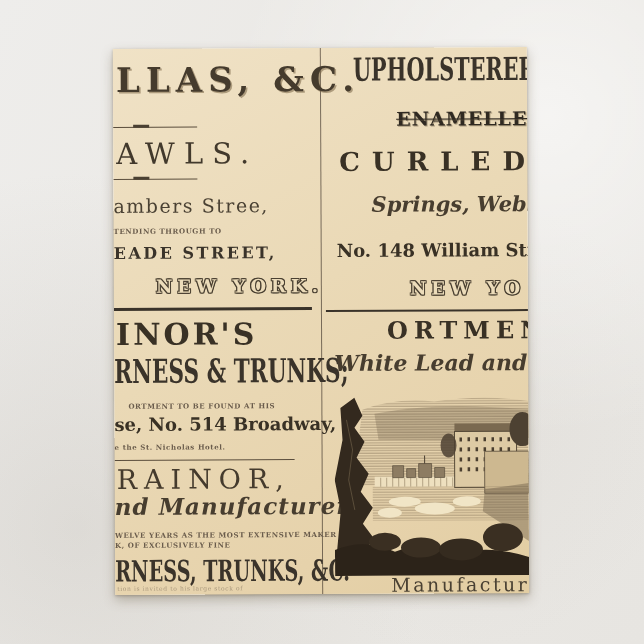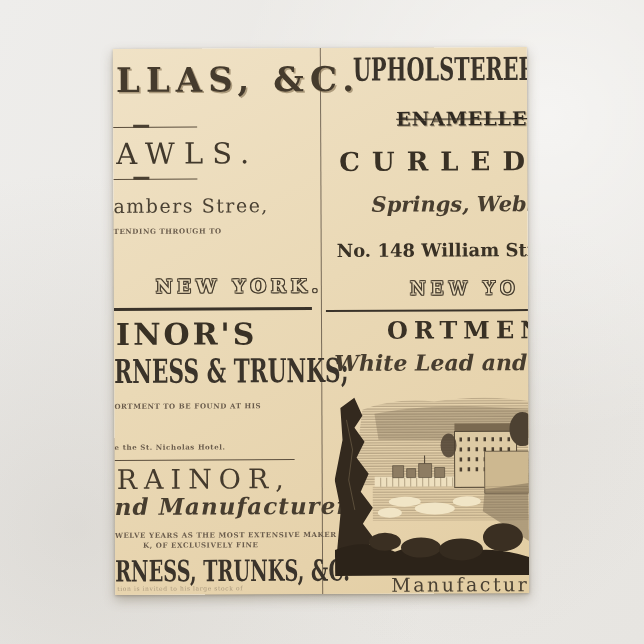--- a/index.html
+++ b/index.html
@@ -41,64 +41,66 @@
   .l-shawls{left:3px;top:90px;font-size:29px;letter-spacing:9px;color:#42392c;}
   .l-rule2{left:0;top:130px;width:84px;height:1px;}
   .l-orn2{left:20px;top:128px;width:16px;height:3px;}
   .l-chambers{left:0;top:148px;font-size:19px;letter-spacing:1.5px;color:#4a4133;}
   .l-tiny1{left:0;top:179px;}
   .l-reade{left:0;top:197px;font-size:16px;font-weight:bold;letter-spacing:2.5px;}
   .l-ny{left:42px;top:229px;font-size:18px;font-weight:bold;letter-spacing:5px;}
   .l-thickrule{left:0;top:259px;width:198px;height:3px;background:#3a332a;}
   .l-inors{left:2px;top:270px;font-size:30px;font-weight:bold;letter-spacing:3px;color:#393125;}
   .l-rness{left:0;top:306px;font-size:27px;font-weight:bold;}
-  .l-tiny2{left:0;top:354px;}
+  .l-tiny2{left:14px;top:354px;}
   .l-broadway{left:0;top:367px;font-size:18px;font-weight:bold;color:#393125;}
   .l-tiny3{left:0;top:395px;font-weight:bold;}
   .l-thinrule{left:0;top:411px;width:180px;height:1px;}
   .l-rainor{left:2px;top:417px;font-size:27px;letter-spacing:7px;color:#453b2d;}
   .l-manuf{left:0;top:446px;font-size:23px;letter-spacing:1px;}
   .l-tiny4{left:0;top:483px;}
-  .l-tiny5{left:0;top:493px;padding-left:28px;}
+  .l-tiny5{left:0;top:493px;}
   .l-rness2{left:0;top:507px;font-size:24px;font-weight:bold;}
   .l-footer{left:2px;top:537px;font-size:6px;opacity:.5;font-weight:normal;}
 
   
   .r-head{left:240px;top:6px;font-size:26px;font-weight:bold;}
   .r-enam{left:283px;top:62px;font-size:19px;font-weight:bold;letter-spacing:1px;
           text-decoration:line-through;color:#2f2921;text-shadow:1px 1px 0 rgba(110,95,70,.5);}
   .r-curled{left:226px;top:101px;font-size:26px;font-weight:bold;letter-spacing:12px;color:#393125;}
   .r-springs{left:258px;top:146px;font-size:21px;}
   .r-william{left:223px;top:194px;font-size:18px;font-weight:bold;color:#393125;}
-  .r-ny{left:296px;top:232px;font-size:18px;font-weight:normal;letter-spacing:5px;}
+  .r-ny{left:296px;top:232px;font-size:18px;font-weight:bold;letter-spacing:5px;}
   .r-rule{left:212px;top:262px;width:202px;height:2px;background:#3a332a;}
   .r-sauger{left:273px;top:270px;font-size:24px;font-weight:bold;letter-spacing:6px;color:#393125;}
   .r-whitelead{left:220px;top:304px;font-size:22px;}
   .r-caption{left:276px;top:528px;font-size:19px;letter-spacing:2.5px;color:#4a4133;}
   .engraving{position:absolute;left:220px;top:342px;width:194px;height:186px;}
 </style>
 </head>
 <body>
 
 <div class="card">
   <div class="col-divider"></div>
 
   <div class="txt l-head">LLAS, &amp;C.</div>
   <div class="rule l-rule1"></div>
   <div class="orn l-orn1"></div>
   <div class="txt l-shawls">AWLS.</div>
   <div class="rule l-rule2"></div>
   <div class="orn l-orn2"></div>
   <div class="txt l-chambers">ambers Stree,</div>
   <div class="txt tiny l-tiny1">TENDING THROUGH TO</div>
+  <div class="txt l-reade">EADE STREET,</div>
   <div class="txt outline l-ny">NEW YORK.</div>
   <div class="rule l-thickrule"></div>
   <div class="txt l-inors">INOR'S</div>
   <div class="txt cond l-rness">RNESS &amp; TRUNKS;</div>
   <div class="txt tiny l-tiny2">ORTMENT TO BE FOUND AT HIS</div>
+  <div class="txt l-broadway">se, No. 514 Broadway,</div>
   <div class="txt tiny l-tiny3">e the St. Nicholas Hotel.</div>
   <div class="rule l-thinrule"></div>
   <div class="txt l-rainor">RAINOR,</div>
   <div class="txt blackletter l-manuf">nd Manufacturer,</div>
   <div class="txt tiny l-tiny4">WELVE YEARS AS THE MOST EXTENSIVE MAKER IN</div>
   <div class="txt tiny l-tiny5">K, OF EXCLUSIVELY FINE</div>
   <div class="txt cond l-rness2">RNESS, TRUNKS, &amp;C.</div>
   <div class="txt tiny l-footer">tion is invited to his large stock of</div>
 
   <div class="txt cond r-head">UPHOLSTERERS' M</div>

